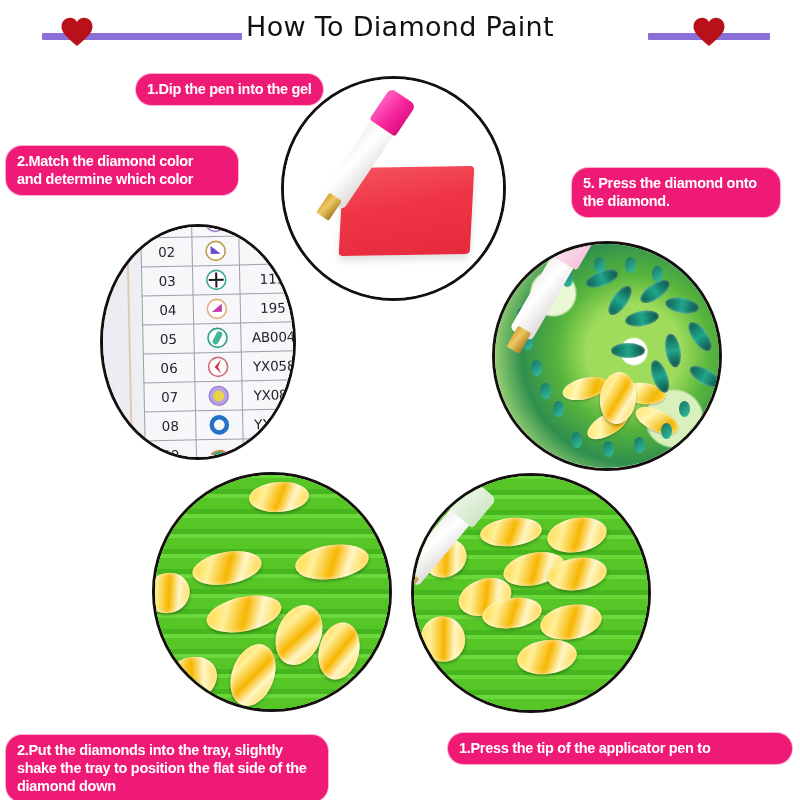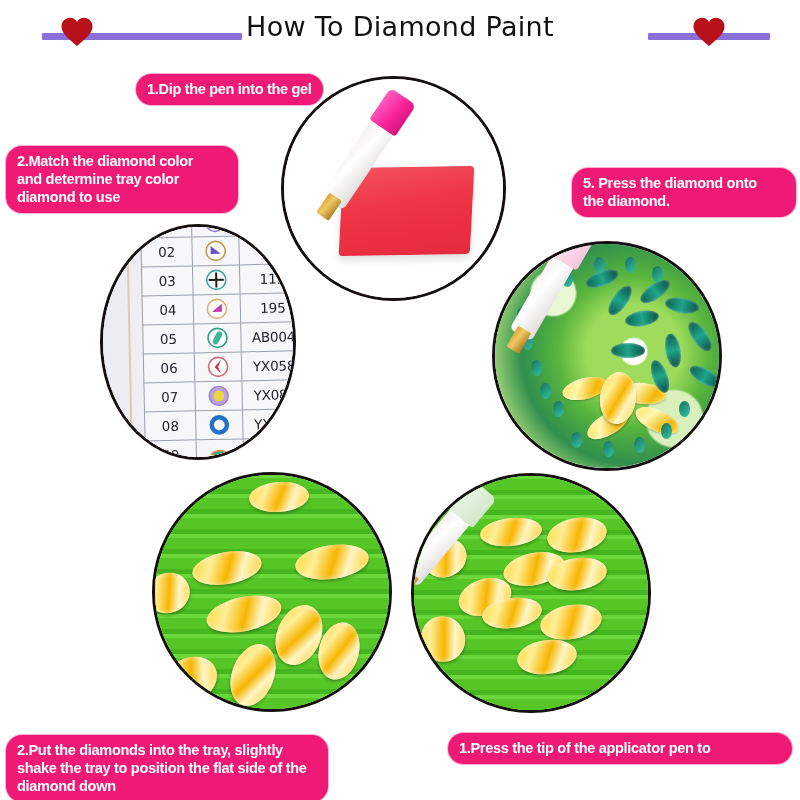--- a/index.html
+++ b/index.html
@@ -41,21 +41,21 @@
     font-size:14.5px;
     line-height:18px;
     padding:6px 11px 7px 11px;
     box-sizing:border-box;
     letter-spacing:-0.3px;
     box-shadow:0 0 0 1px rgba(238,26,118,.35);
   }
   .pill span{display:block;white-space:nowrap;}
   #pill1{left:136px;top:74px;border-radius:16px;}
   #pill2{left:6px;top:146px;width:232px;border-radius:16px;}
-  #pill5{left:572px;top:168px;width:224px;border-radius:16px;}
+  #pill5{left:572px;top:168px;width:208px;border-radius:16px;}
   #pill3{left:6px;top:735px;width:322px;border-radius:16px;}
   #pill4{left:448px;top:733px;width:344px;border-radius:16px;}
 
   
   .circ{
     position:absolute;border-radius:50%;
     border:3px solid #15100f;
     overflow:hidden;
     box-sizing:border-box;
     background:#ffffff;
@@ -185,22 +185,21 @@
 
     <div class="title">How To Diamond Paint</div>
   </div>
 
   <div class="pill" id="pill1">
     <span>1.Dip the pen into the gel</span>
   </div>
 
   <div class="pill" id="pill2">
     <span>2.Match the diamond color</span>
-    <span>and determine tray color</span>
-    <span>diamond to use</span>
+    <span>and determine which color</span>
   </div>
 
   <div class="pill" id="pill5">
     <span>5. Press the diamond onto</span>
     <span>the diamond.</span>
   </div>
 
   <div class="pill" id="pill3">
     <span>2.Put the diamonds into the tray, slightly</span>
     <span>shake the tray to position the flat side of the</span>

